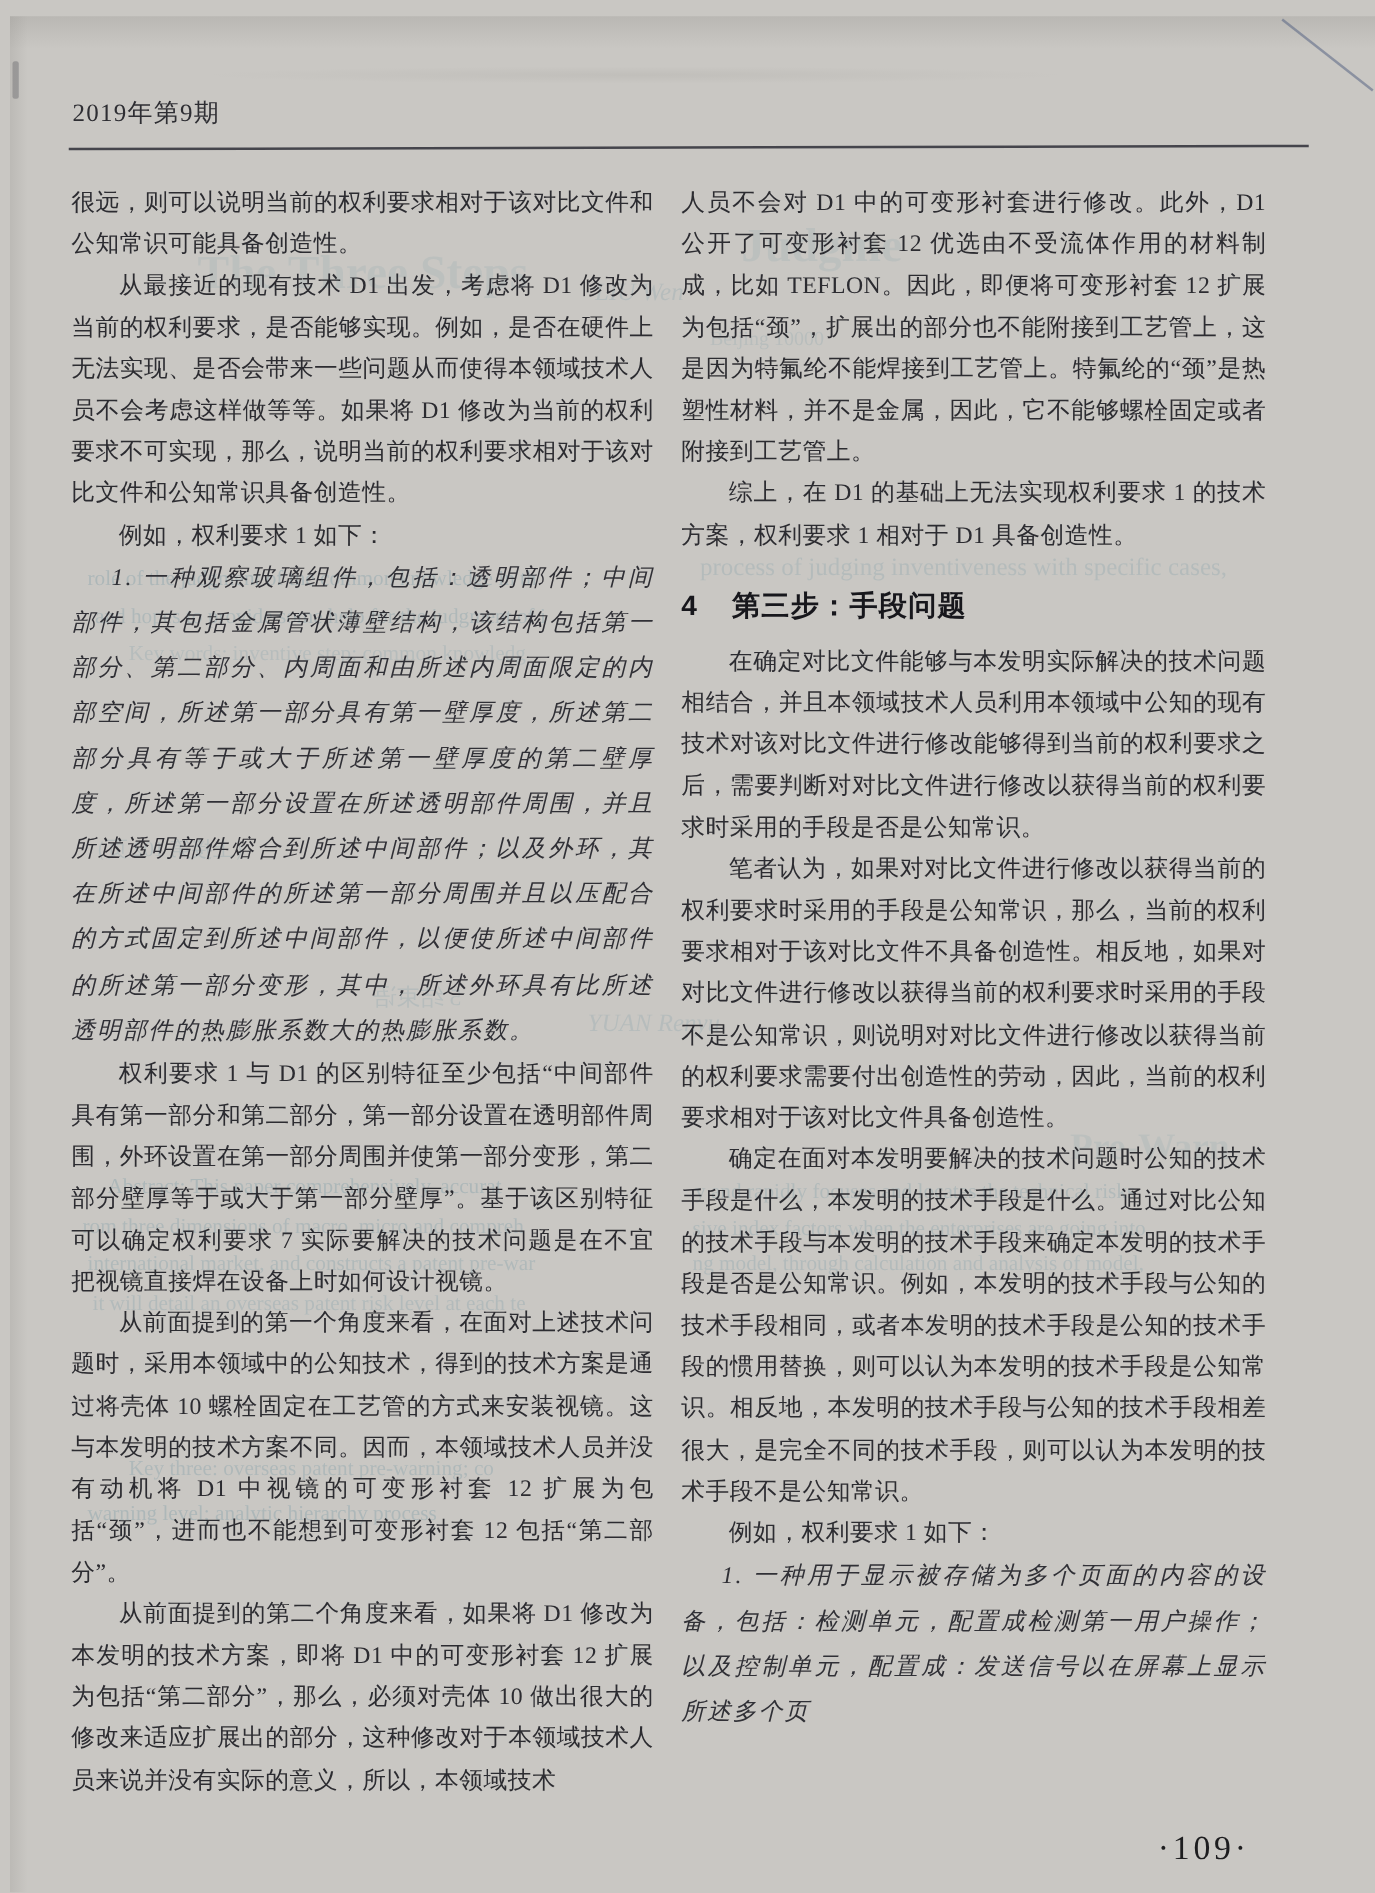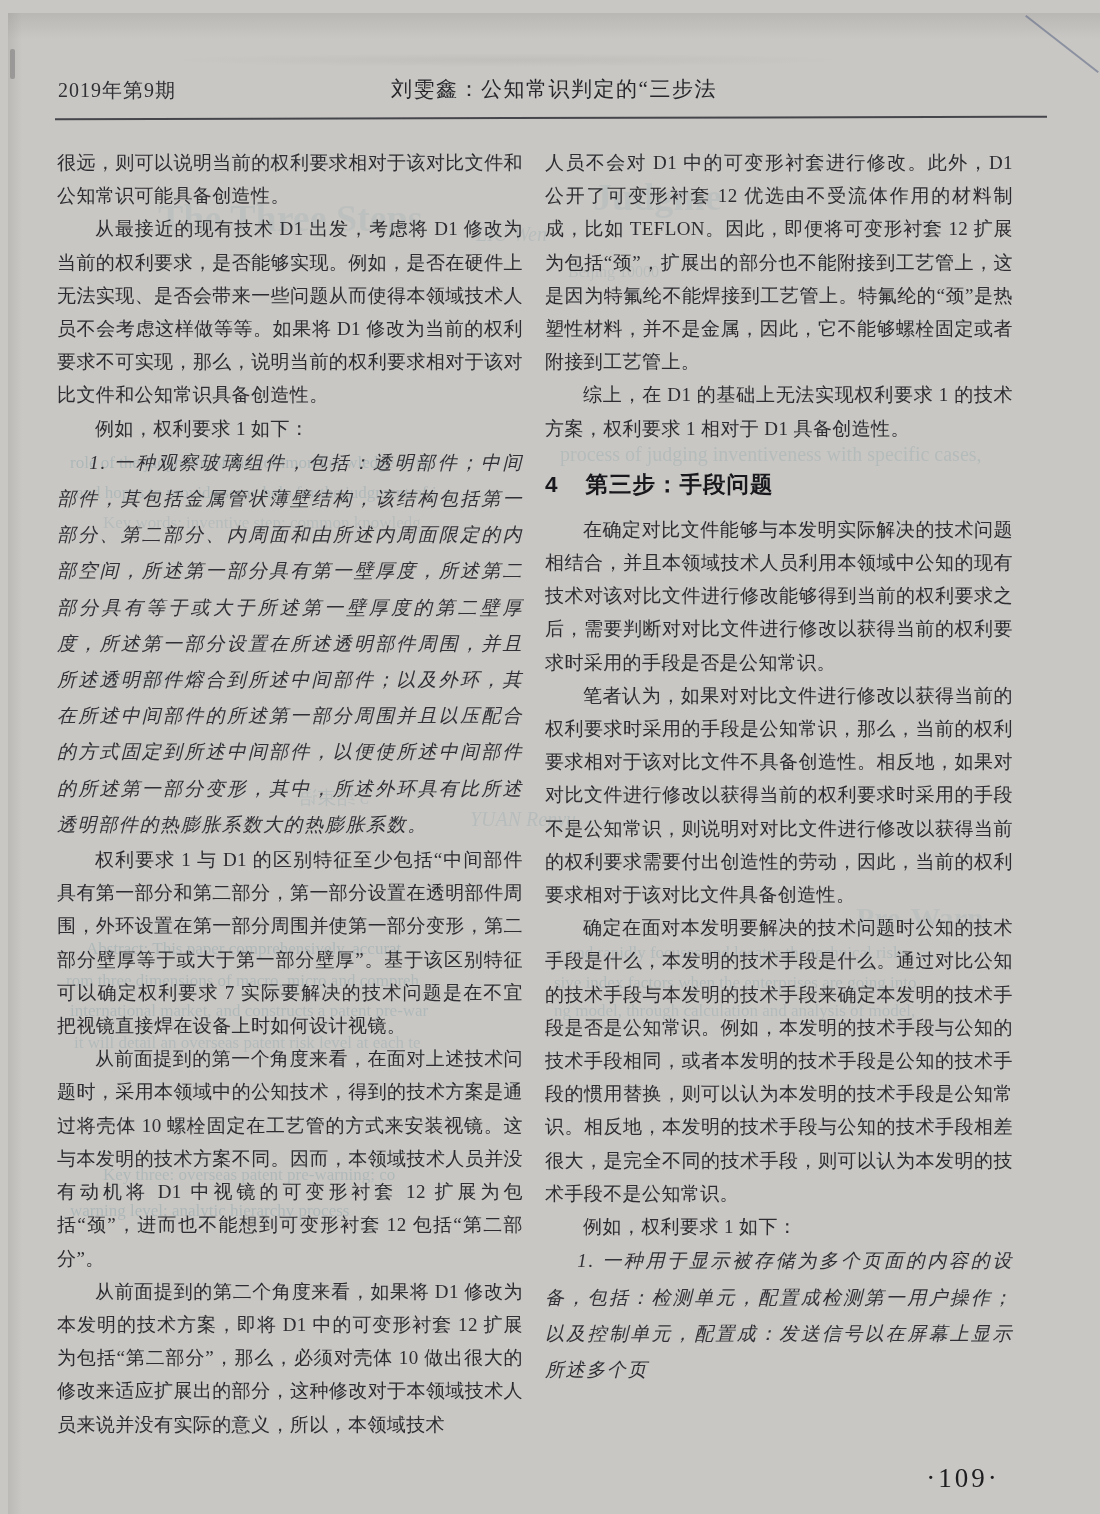--- a/index.html
+++ b/index.html
@@ -98,21 +98,20 @@
       <span class="bleed" style="left: 62px; top: 988px; font-size: 17px; opacity: 0.27;">international market, and constructs a patent pre-war</span>
       <span class="bleed" style="left: 66px; top: 1020px; font-size: 17px; opacity: 0.24;">it will detail an overseas patent risk level at each te</span>
       <span class="bleed" style="left: 548px; top: 930px; font-size: 17px; opacity: 0.25;">y and rapidly focuses and locates the technical risks</span>
       <span class="bleed" style="left: 546px; top: 960px; font-size: 17px; opacity: 0.25;">sive index factors when the enterprises are going into</span>
       <span class="bleed" style="left: 546px; top: 988px; font-size: 17px; opacity: 0.24;">ng model, through calculation and analysis of model,</span>
       <span class="bleed" style="left: 95px; top: 1152px; font-size: 17px; opacity: 0.28;">Key three: overseas patent pre-warning; co</span>
       <span class="bleed" style="left: 62px; top: 1188px; font-size: 17px; opacity: 0.3;">warning level; analytic hierarchy process</span>
     </div>
 
   <span class="issue">2019年第9期</span>
-  <span class="running-title">刘雯鑫：公知常识判定的“三步法</span>
   <div class="header-rule"></div>
 
   <section class="col col-left">
       <p class="para no-indent">很远，则可以说明当前的权利要求相对于该对比文件和公知常识可能具备创造性。</p>
       <p class="para">从最接近的现有技术 D1 出发，考虑将 D1 修改为当前的权利要求，是否能够实现。例如，是否在硬件上无法实现、是否会带来一些问题从而使得本领域技术人员不会考虑这样做等等。如果将 D1 修改为当前的权利要求不可实现，那么，说明当前的权利要求相对于该对比文件和公知常识具备创造性。</p>
       <p class="para">例如，权利要求 1 如下：</p>
       <p class="para claim">1. 一种观察玻璃组件，包括：透明部件；中间部件，其包括金属管状薄壁结构，该结构包括第一部分、第二部分、内周面和由所述内周面限定的内部空间，所述第一部分具有第一壁厚度，所述第二部分具有等于或大于所述第一壁厚度的第二壁厚度，所述第一部分设置在所述透明部件周围，并且所述透明部件熔合到所述中间部件；以及外环，其在所述中间部件的所述第一部分周围并且以压配合的方式固定到所述中间部件，以便使所述中间部件的所述第一部分变形，其中，所述外环具有比所述透明部件的热膨胀系数大的热膨胀系数。</p>
       <p class="para">权利要求 1 与 D1 的区别特征至少包括“中间部件具有第一部分和第二部分，第一部分设置在透明部件周围，外环设置在第一部分周围并使第一部分变形，第二部分壁厚等于或大于第一部分壁厚”。基于该区别特征可以确定权利要求 7 实际要解决的技术问题是在不宜把视镜直接焊在设备上时如何设计视镜。</p>
       <p class="para">从前面提到的第一个角度来看，在面对上述技术问题时，采用本领域中的公知技术，得到的技术方案是通过将壳体 10 螺栓固定在工艺管的方式来安装视镜。这与本发明的技术方案不同。因而，本领域技术人员并没有动机将 D1 中视镜的可变形衬套 12 扩展为包括“颈”，进而也不能想到可变形衬套 12 包括“第二部分”。</p>
       <p class="para">从前面提到的第二个角度来看，如果将 D1 修改为本发明的技术方案，即将 D1 中的可变形衬套 12 扩展为包括“第二部分”，那么，必须对壳体 10 做出很大的修改来适应扩展出的部分，这种修改对于本领域技术人员来说并没有实际的意义，所以，本领域技术</p>

